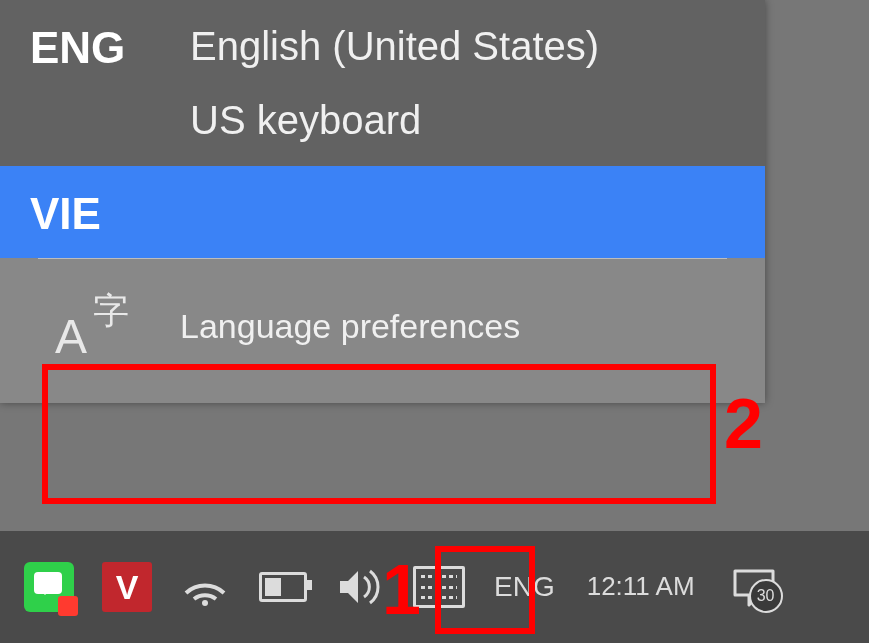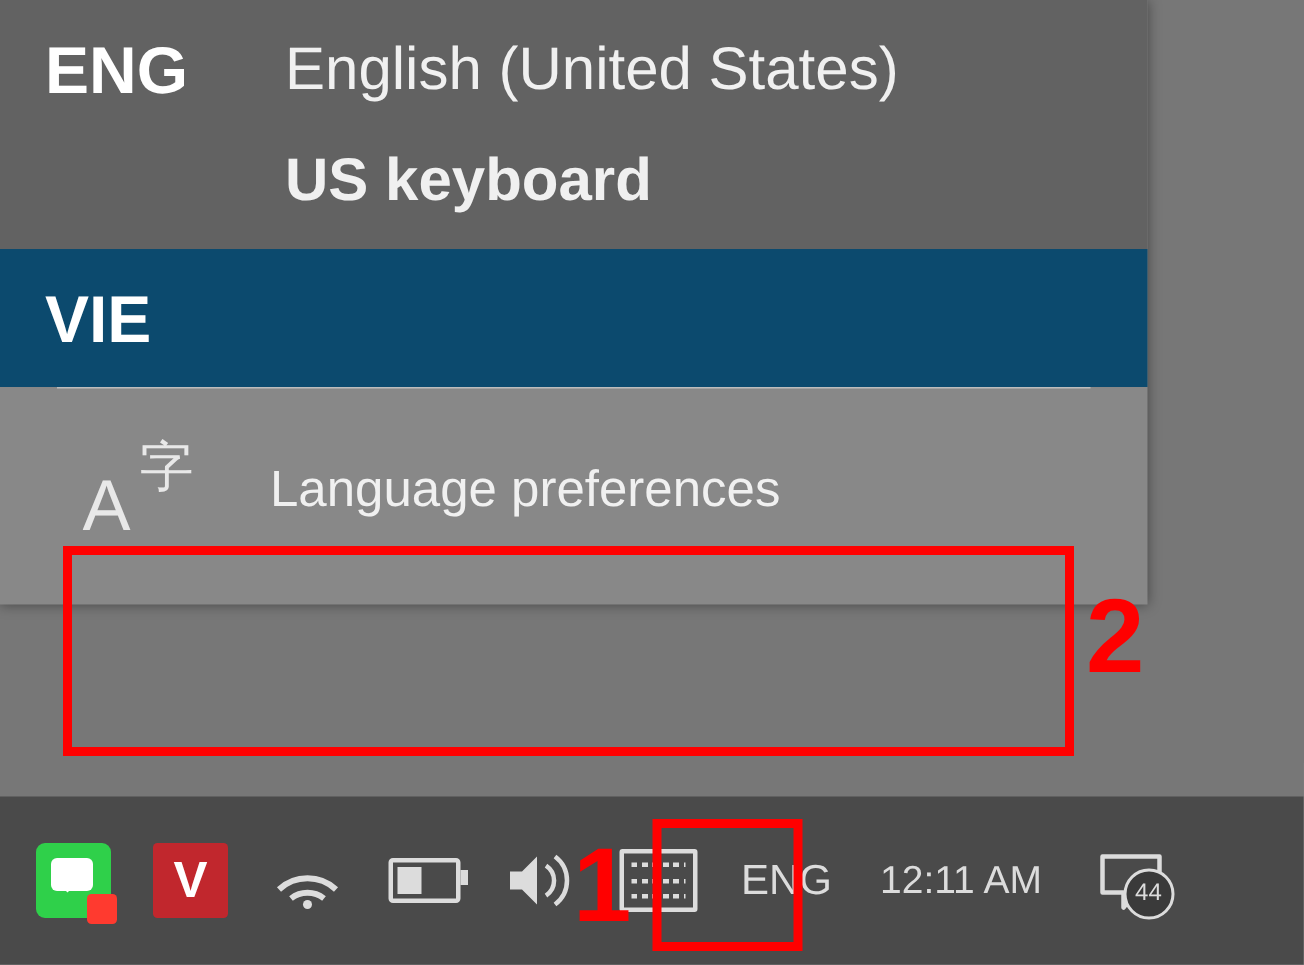--- a/index.html
+++ b/index.html
@@ -1,23 +1,23 @@
 <!DOCTYPE html>
 <html><head>
 <meta charset="utf-8">
 <style>
   html,body{margin:0;padding:0;width:869px;height:643px;font-family:"Segoe UI",Arial,sans-serif;background:#777;overflow:hidden;color:#fff;}
   .popup{position:absolute;left:0;top:0;width:765px;background:#888;box-shadow:0 0 8px rgba(0,0,0,.4);}
   .lang-item{display:flex;align-items:flex-start;padding:22px 30px;cursor:default;}
   .lang-item.selected{background:#626262;}
-  .lang-item:not(.selected){background:#0c4a6e;}
+  .lang-item:not(.selected){background:#3b82f6;}
   .lang-code{width:160px;font-size:44px;font-weight:600;line-height:1;padding-top:4px;}
   .lang-labels{display:flex;flex-direction:column;gap:20px;}
   .lang-name{font-size:40px;line-height:1.2;margin-bottom:6px;font-weight:400;color:#f0f0f0;}
-  .lang-kb{font-size:40px;line-height:1.2;font-weight:700;color:#f0f0f0;}
+  .lang-kb{font-size:40px;line-height:1.2;font-weight:400;color:#f0f0f0;}
   .divider{height:1px;background:#bdbdbd;margin:0 38px;}
   .prefs-row{display:flex;align-items:center;padding:30px 20px 40px 55px;cursor:default;}
   .prefs-row .icon-wrap{width:125px;display:flex;justify-content:flex-start;}
   .prefs-label{font-size:34px;color:#f0f0f0;}
   .annot-box{position:absolute;border:6px solid red;pointer-events:none;}
   .annot-num{position:absolute;color:red;font-weight:900;font-size:70px;font-family:Arial,sans-serif;pointer-events:none;}
   .taskbar{position:absolute;left:0;bottom:0;width:869px;height:112px;background:#4a4a4a;display:flex;align-items:center;padding:0 10px;box-sizing:border-box;}
   .tray-icon{width:54px;height:54px;margin:0 12px;display:flex;align-items:center;justify-content:center;position:relative;}
   .notif-green{width:50px;height:50px;background:#2fd04a;border-radius:6px;position:relative;}
   .notif-green::after{content:"";position:absolute;right:-4px;bottom:-4px;width:20px;height:20px;background:#ff3a2f;border-radius:3px;}
@@ -108,19 +108,19 @@
   </div>
   <div class="lang-ind">ENG</div>
   <div class="clock">
     <div>12:11 AM</div>
   </div>
   <div class="tray-icon" style="margin-left:16px;">
     <div class="tray-msg">
       <svg viewBox="0 0 46 40">
         <path d="M4 4 L42 4 L42 28 L26 28 L18 38 L18 28 L4 28 Z" fill="none" stroke="#dcdcdc" stroke-width="3" stroke-linejoin="round"></path>
       </svg>
-      <div class="tray-badge">44</div>
+      <div class="tray-badge">30</div>
     </div>
   </div>
 </div>
 
 <div class="annot-box" style="left:435px;top:546px;width:88px;height:76px;"></div>
 <div class="annot-num" style="left:382px;top:550px;">1</div>
 
 </body></html>

